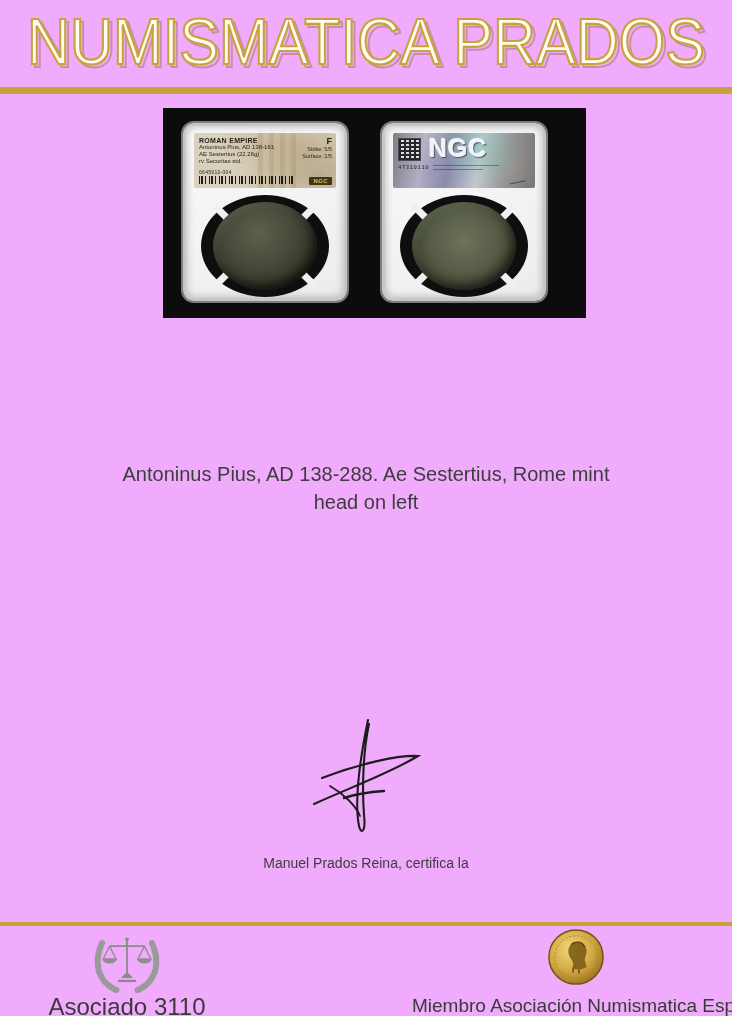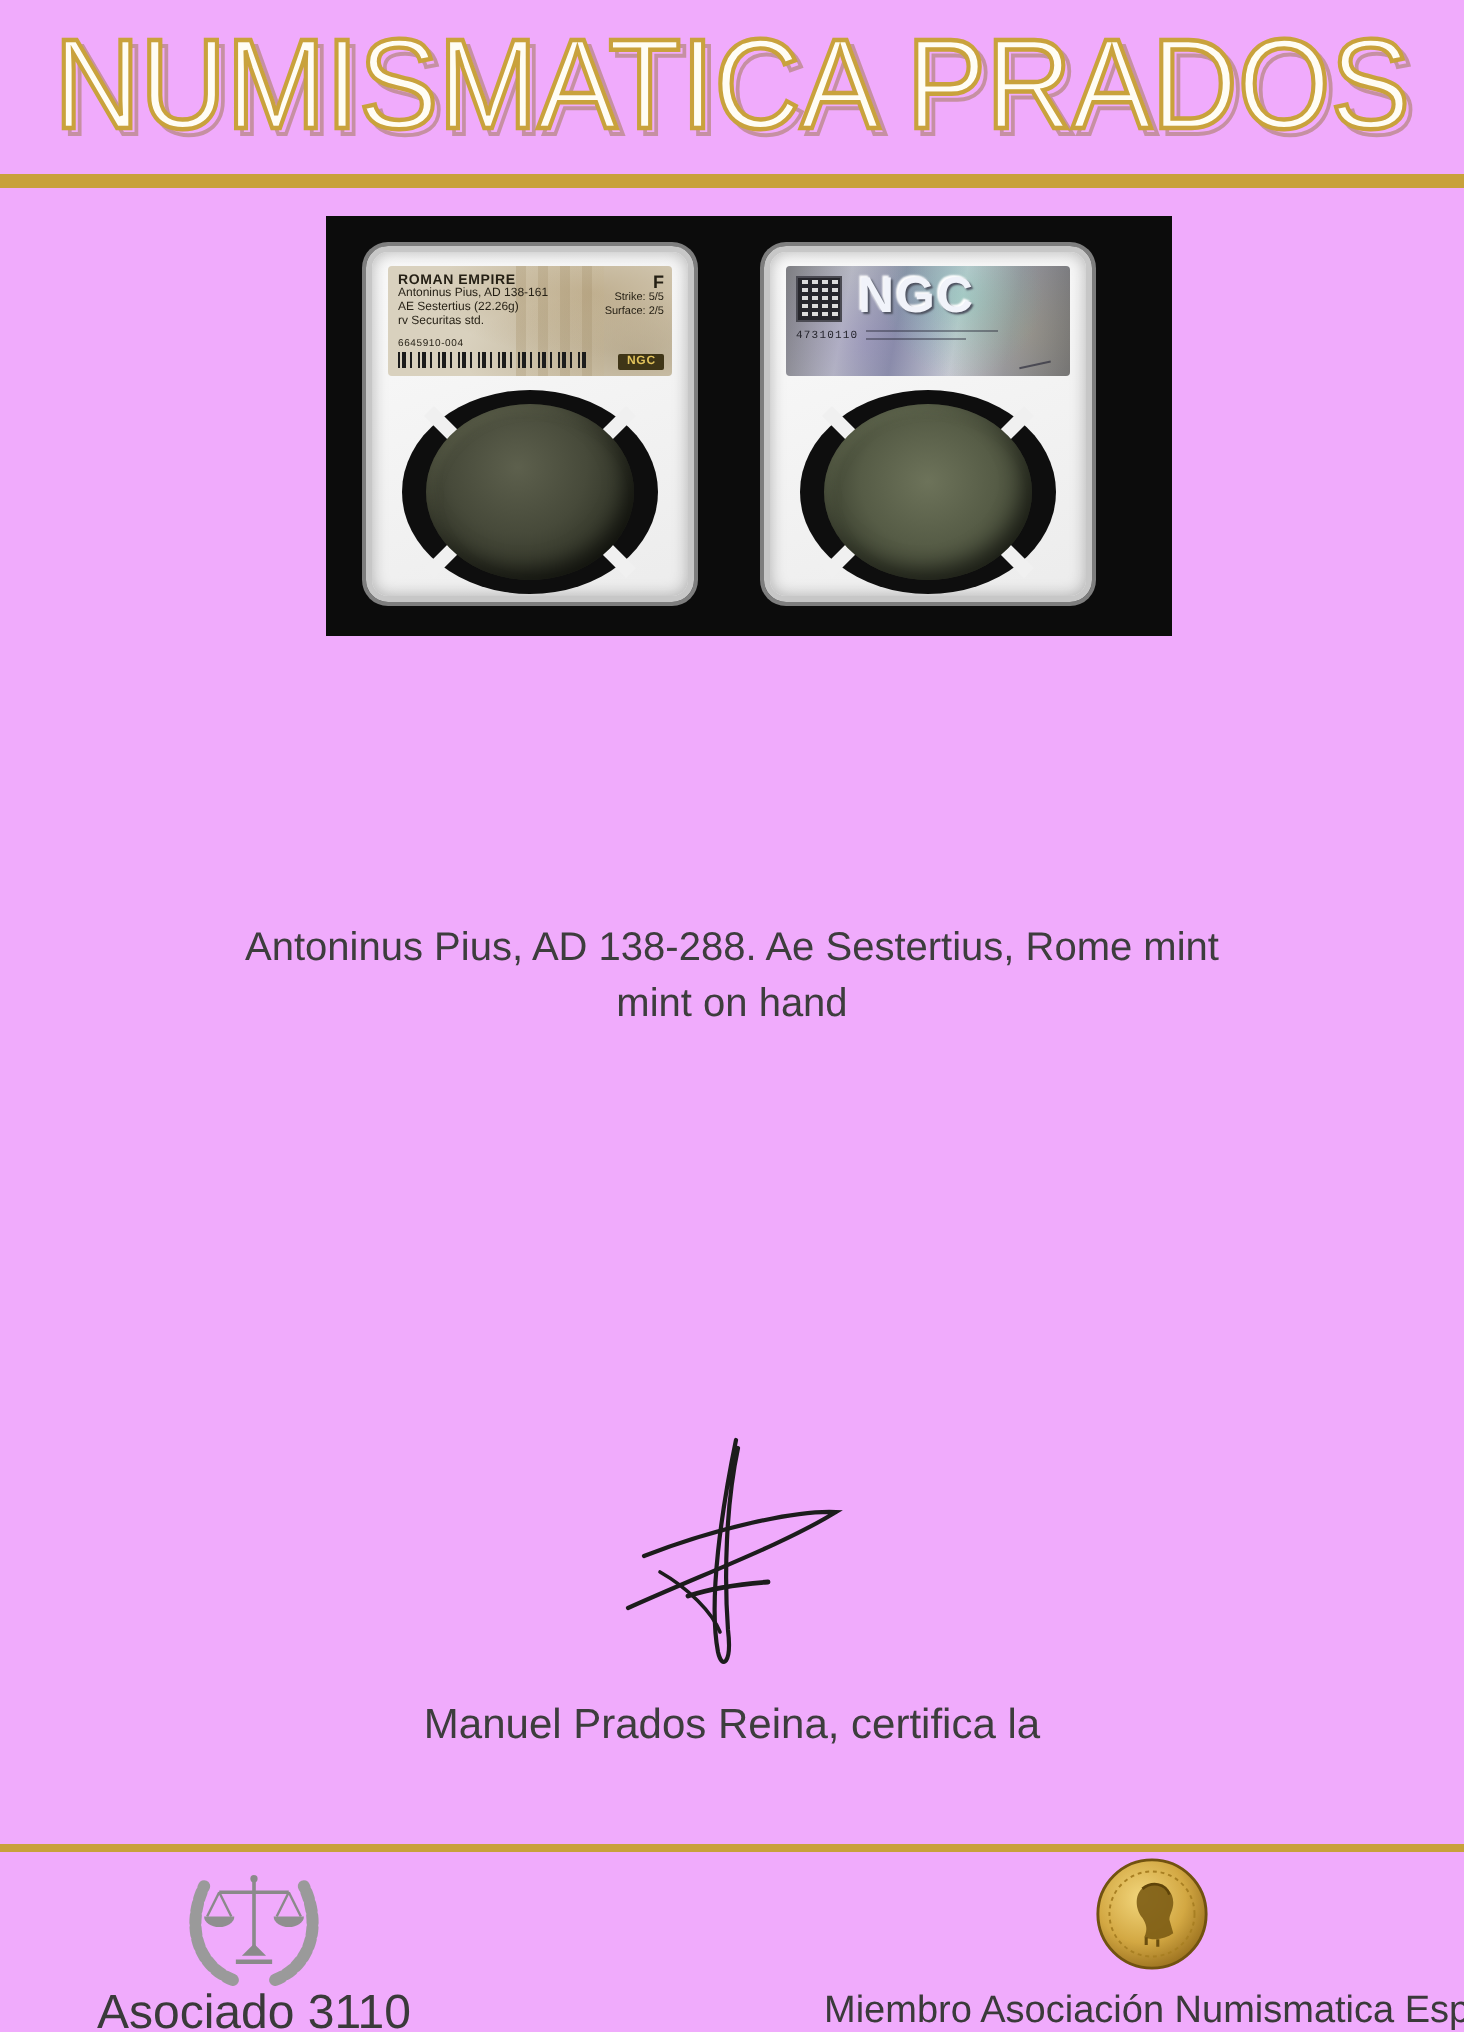--- a/index.html
+++ b/index.html
@@ -110,21 +110,21 @@
     transform:scaleX(.82); transform-origin:50% 50%; letter-spacing:0;
     font-family:"Liberation Sans", sans-serif; white-space:nowrap;
   }
 
   .desc-block { position:absolute; top:461px; left:0; width:732px; text-align:center; color:#3d3d3d; }
   .desc-line { display:block; font-size:20px; line-height:27.5px; white-space:nowrap; }
 
   .signature-wrap { position:absolute; top:712px; left:300px; width:135px; height:130px; }
 
   .certify-block { position:absolute; top:850px; left:0; width:732px; text-align:center; color:#3d3d3d; }
-  .certify-line { display:block; font-size:21px; line-height:26px; }
+  .certify-line { display:block; font-size:14px; line-height:26px; }
 
   
   .wreath-wrap { position:absolute; top:931px; left:88px; width:78px; height:62px; }
   .footer-caption-left {
     position:absolute; top:993px; left:28px; width:198px; text-align:center;
     font-size:24px; color:#3a3a3a;
   }
   .coin-logo-wrap { position:absolute; top:927px; left:547px; width:58px; height:60px; }
   .footer-caption-right {
     position:absolute; top:995px; left:412px; width:320px; text-align:center;
@@ -189,21 +189,21 @@
         <div class="notch bl"></div>
         <div class="notch br"></div>
         <div class="coin reverse"></div>
       </div>
     </div>
   </div>
 
 
   <div class="desc-block">
     <span class="desc-line">Antoninus Pius, AD 138-288. Ae Sestertius, Rome mint</span>
-    <span class="desc-line">mint on hand</span>
+    <span class="desc-line">head on left</span>
   </div>
 
   <div class="signature-wrap">
     <svg width="135" height="130" viewBox="0 0 135 130" fill="none">
       <path d="M68 8 C61 42 54 88 59 114 C61 123 66 120 64 103 C62 76 63 40 69 12" stroke="#1c1c1c" stroke-width="2.1" stroke-linecap="round" fill="none"></path>
       <path d="M22 66 C58 52 98 43 118 44 C92 60 54 74 14 92" stroke="#1c1c1c" stroke-width="2.1" stroke-linecap="round" fill="none"></path>
       <path d="M44 86 C56 82 70 80 84 79" stroke="#1c1c1c" stroke-width="2.4" stroke-linecap="round" fill="none"></path>
       <path d="M30 74 C44 82 56 94 60 104" stroke="#1c1c1c" stroke-width="1.8" stroke-linecap="round" fill="none"></path>
     </svg>
   </div>

